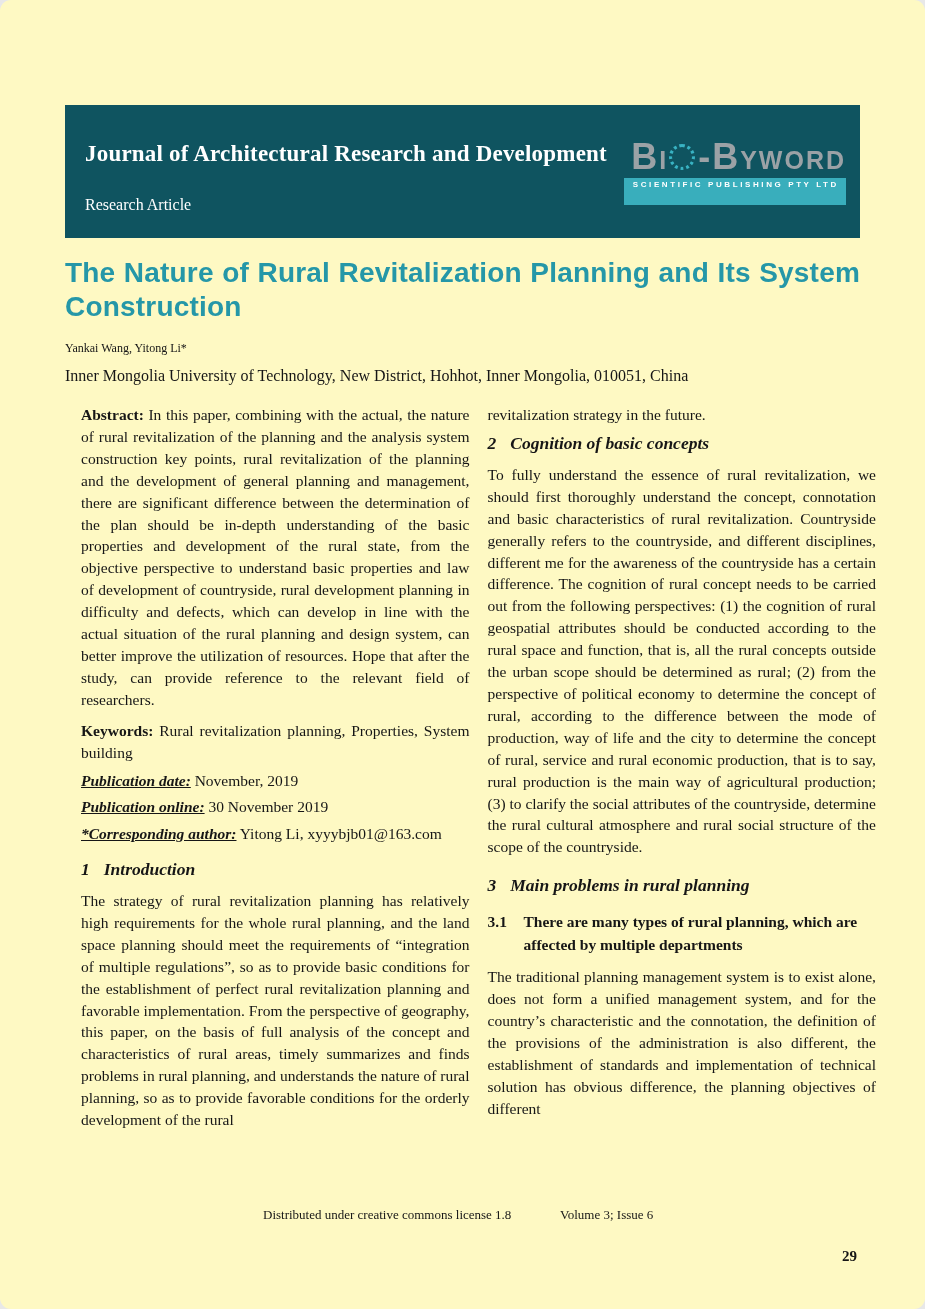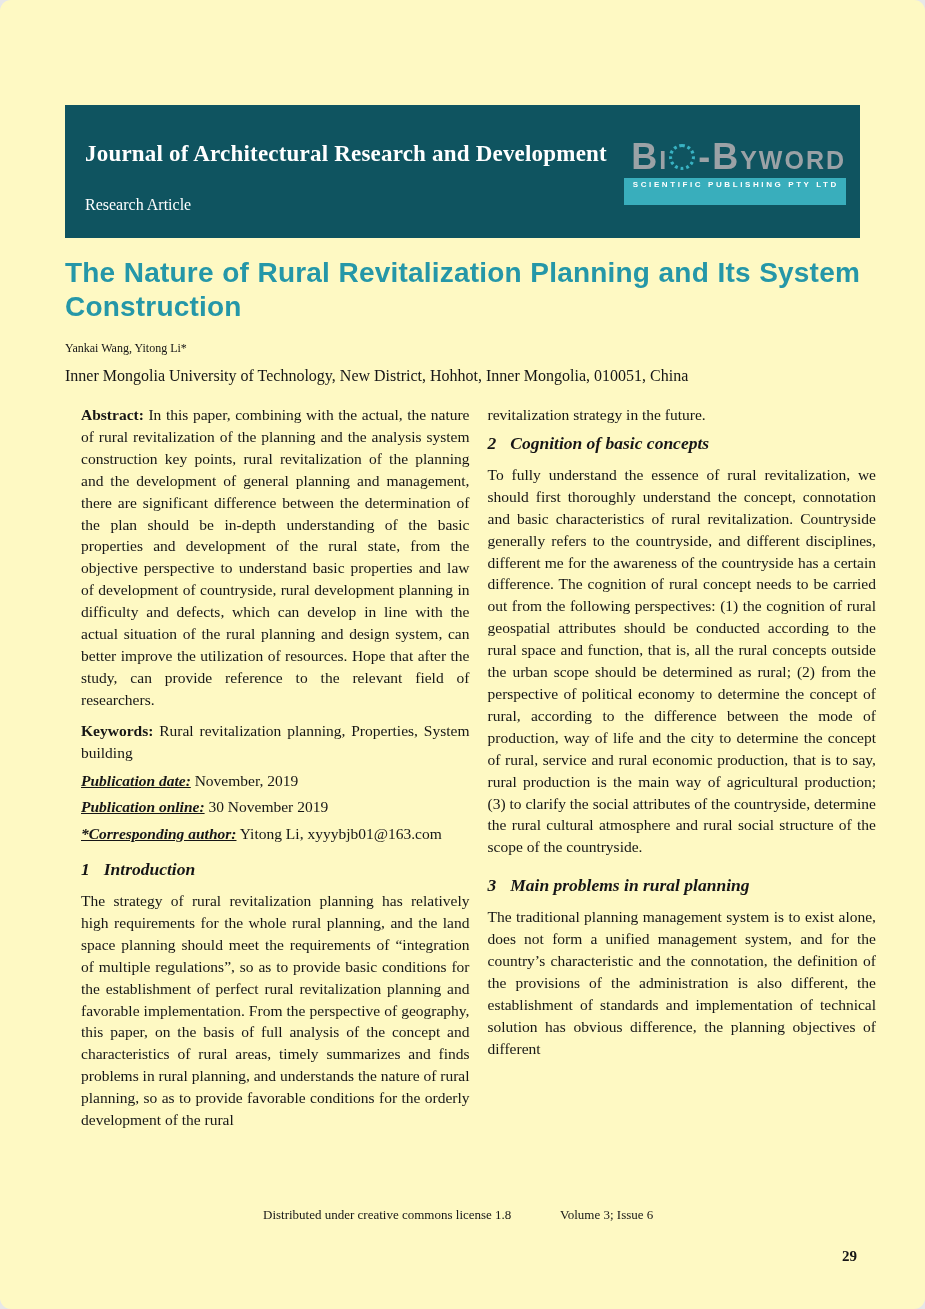--- a/index.html
+++ b/index.html
@@ -130,20 +130,21 @@
 
     <div class="col">
       <p class="para tight">revitalization strategy in the future.</p>
 
       <h3 class="sec" style="margin-top:6px;"><span class="sec-num">2</span><span>Cognition of basic concepts</span></h3>
 
       <p class="para">To fully understand the essence of rural revitalization, we should first thoroughly understand the concept, connotation and basic characteristics of rural revitalization. Countryside generally refers to the countryside, and different disciplines, different me for the awareness of the countryside has a certain difference. The cognition of rural concept needs to be carried out from the following perspectives: (1) the cognition of rural geospatial attributes should be conducted according to the rural space and function, that is, all the rural concepts outside the urban scope should be determined as rural; (2) from the perspective of political economy to determine the concept of rural, according to the difference between the mode of production, way of life and the city to determine the concept of rural, service and rural economic production, that is to say, rural production is the main way of agricultural production; (3) to clarify the social attributes of the countryside, determine the rural cultural atmosphere and rural social structure of the scope of the countryside.</p>
 
       <h3 class="sec" style="margin-top:16px;"><span class="sec-num">3</span><span>Main problems in rural planning</span></h3>
 
+      <h4 class="subsec"><span class="sub-num">3.1</span><span>There are many types of rural planning, which are affected by multiple departments</span></h4>
 
       <p class="para">The traditional planning management system is to exist alone, does not form a unified management system, and for the country’s characteristic and the connotation, the definition of the provisions of the administration is also different, the establishment of standards and implementation of technical solution has obvious difference, the planning objectives of different</p>
     </div>
 
   </div>
 
   <div class="footer-license">Distributed under creative commons license 1.8</div>
   <div class="footer-volume">Volume 3; Issue 6</div>
   <div class="footer-page">29</div>
 

